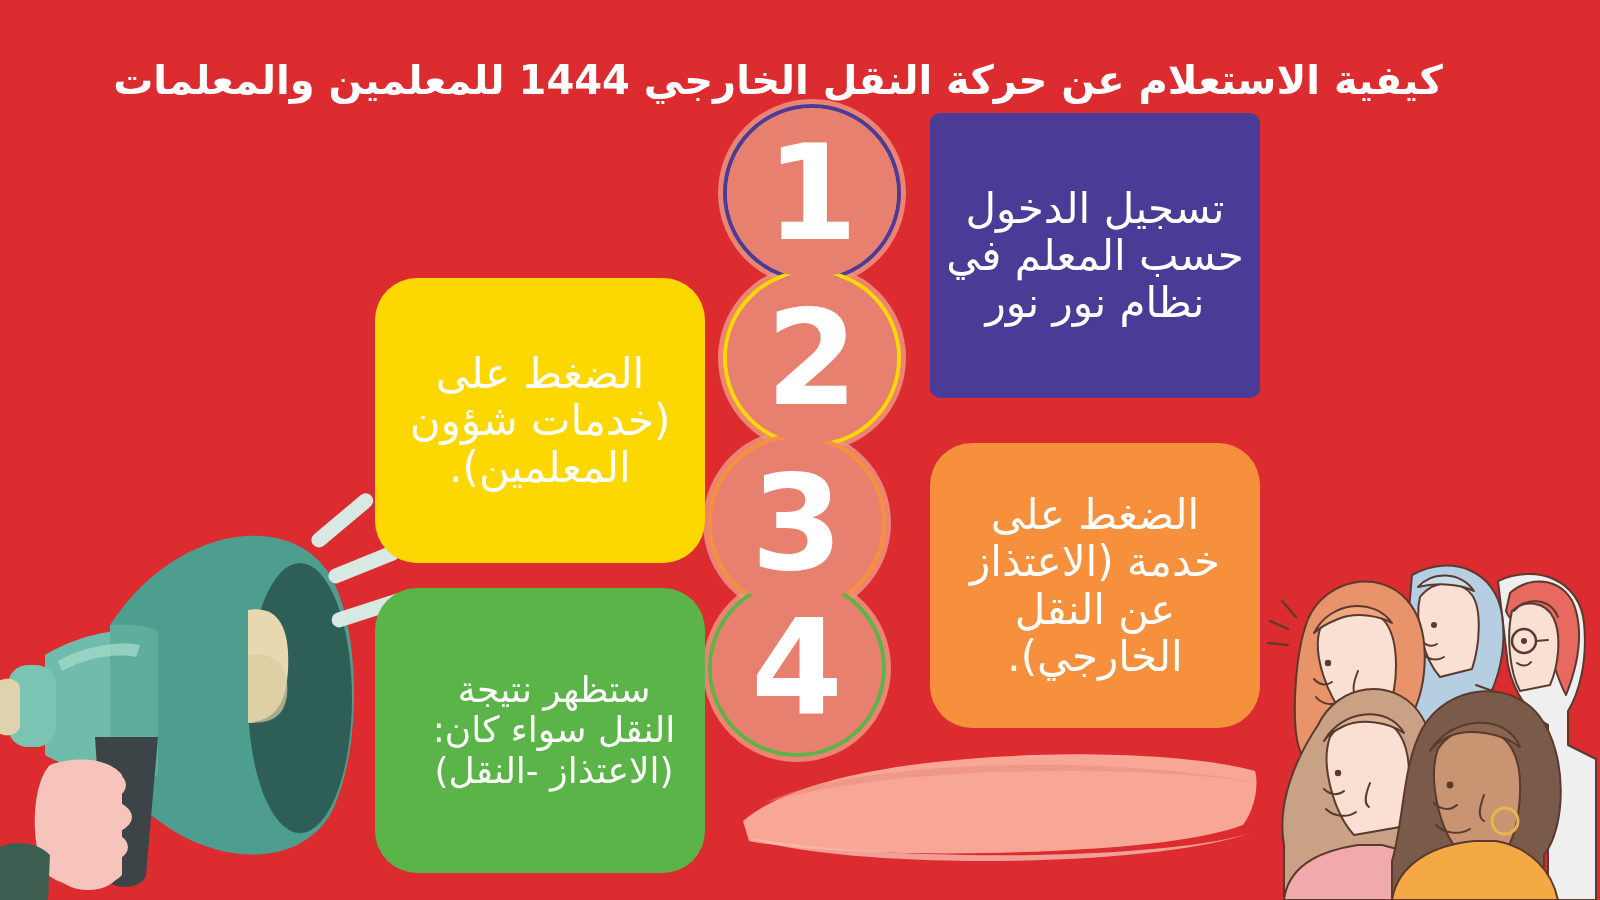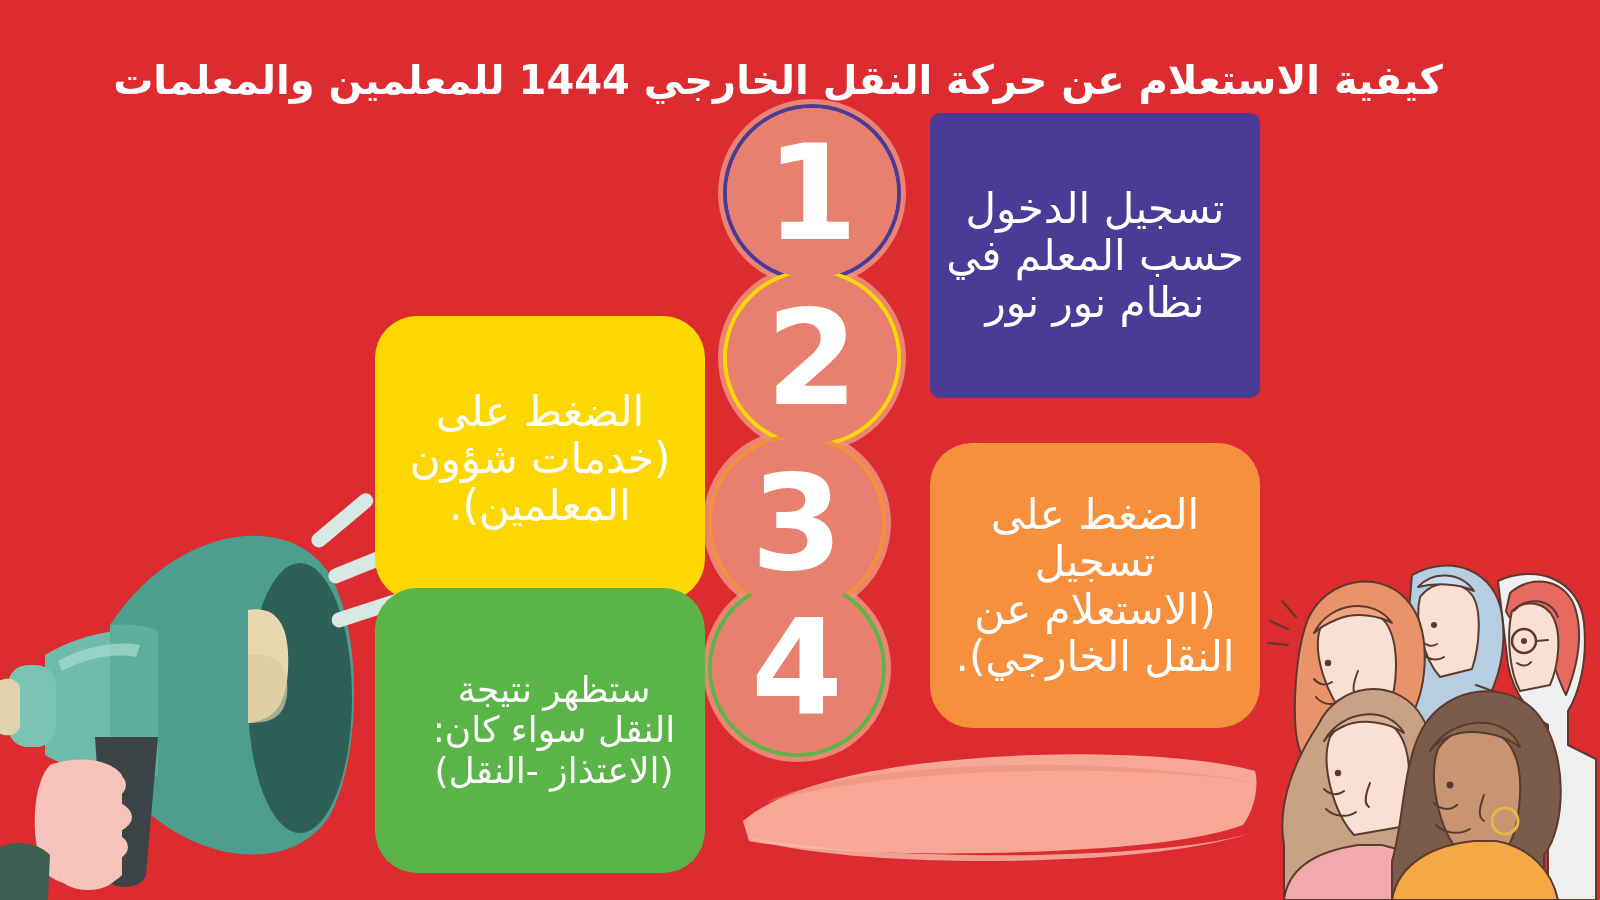--- a/index.html
+++ b/index.html
@@ -148,26 +148,26 @@
       <rect x="8" y="28" width="76" height="15" rx="7.5" fill="#D8E8E2" transform="rotate(-40 46 35)"></rect>
       <rect x="30" y="72" width="76" height="15" rx="7.5" fill="#D8E8E2" transform="rotate(-22 68 79)"></rect>
       <rect x="34" y="118" width="76" height="15" rx="7.5" fill="#D8E8E2" transform="rotate(-18 72 125)"></rect>
     </svg>
   </div>
 
   <div class="card" id="card1" style="background: rgb(74, 60, 150); border-radius: 10px;">
     <span class="ctext">تسجيل الدخول حسب المعلم في نظام نور نور</span>
   </div>
 
-  <div class="card" id="card2" style="background: rgb(253, 215, 0); margin-top: 38px;">
+  <div class="card" id="card2" style="background: rgb(253, 215, 0);">
     <span class="ctext">الضغط على (خدمات شؤون المعلمين).</span>
   </div>
 
   <div class="card" id="card3" style="background: rgb(247, 144, 61);">
-    <span class="ctext">الضغط على تسجيل (الاستعلام عن النقل الخارجي).</span>
+    <span class="ctext">الضغط على خدمة (الاعتذاز عن النقل الخارجي).</span>
   </div>
 
   <div class="card" id="card4" style="background: rgb(90, 180, 71);">
     <span class="ctext">ستظهر نتيجة النقل سواء كان: (الاعتذاز -النقل)</span>
   </div>
 
   <div class="numcircle" id="circ1" style="background: rgb(232, 128, 111);">
     <span class="halo" style="background: rgb(238, 148, 128);"></span>
     <span class="ring" style="border-color: rgb(74, 60, 150);"></span>
     <span class="digit" style="color: rgb(255, 255, 255);">1</span>

